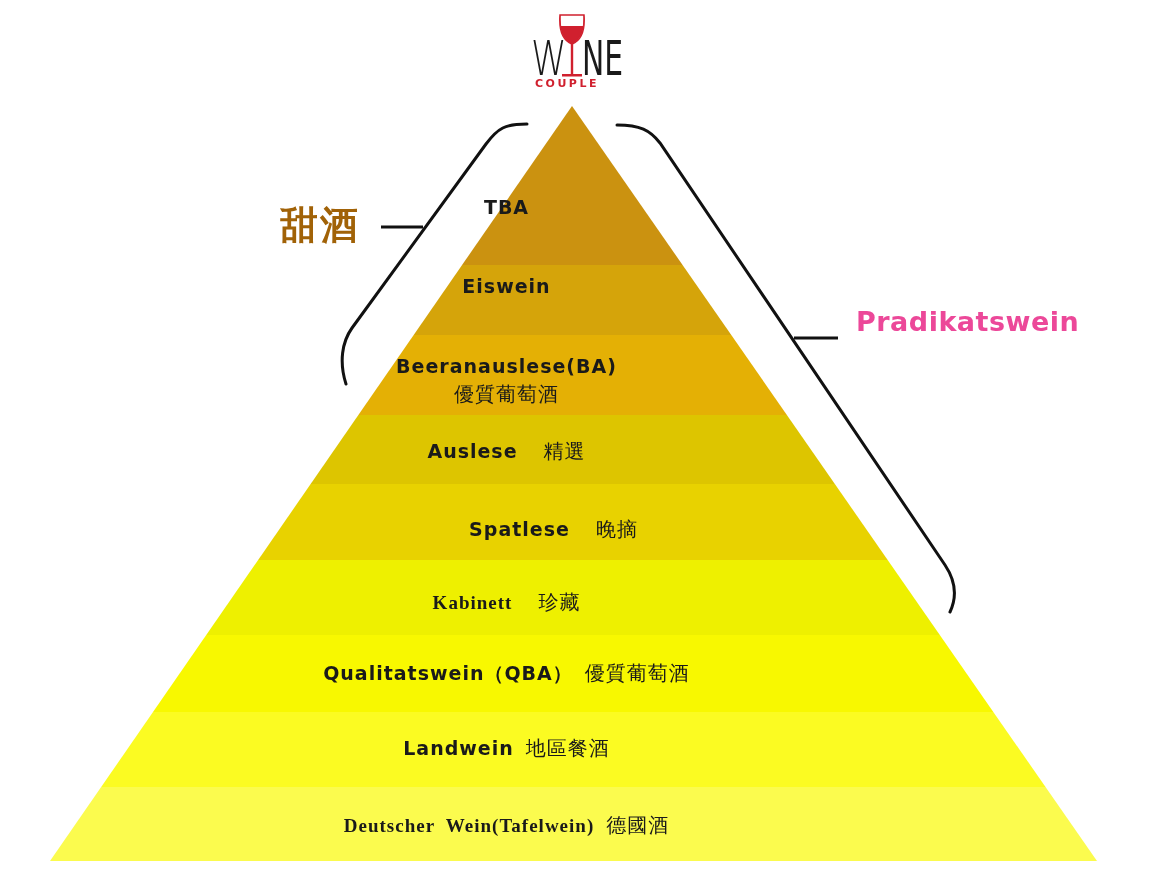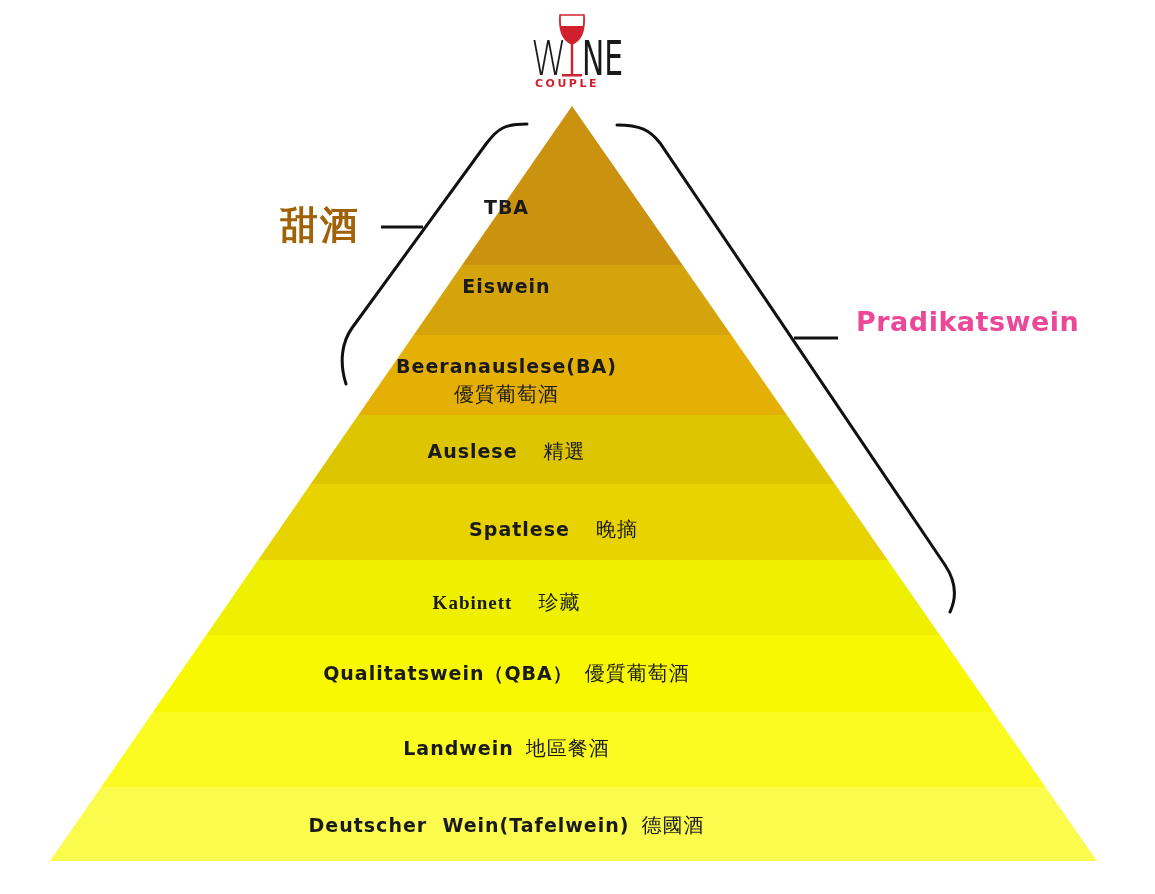--- a/index.html
+++ b/index.html
@@ -89,15 +89,15 @@
   <div class="band-label" style="top:588px;font-family:Liberation Serif, serif;">
     <span>Kabinett</span><span class="gap"></span><span class="zh">珍藏</span>
   </div>
   <div class="band-label" style="top:734px;">
     <span>Landwein</span><span class="gap-s"></span><span class="zh">地區餐酒</span>
   </div>
   <div class="band-label" style="top:659px;">
     <span>Qualitatswein（QBA）</span><span class="gap-s"></span><span class="zh">優質葡萄酒</span>
   </div>
   <div class="band-label" style="top:811px;">
-    <span style="white-space:pre;">Deutscher  Wein(Tafelwein)</span><span class="gap-s"></span><span class="zh">德國酒</span>
+    <span style="white-space:pre;font-family:Liberation Serif, serif;">Deutscher  Wein(Tafelwein)</span><span class="gap-s"></span><span class="zh">德國酒</span>
   </div>
 </div>
 
 </body></html>

